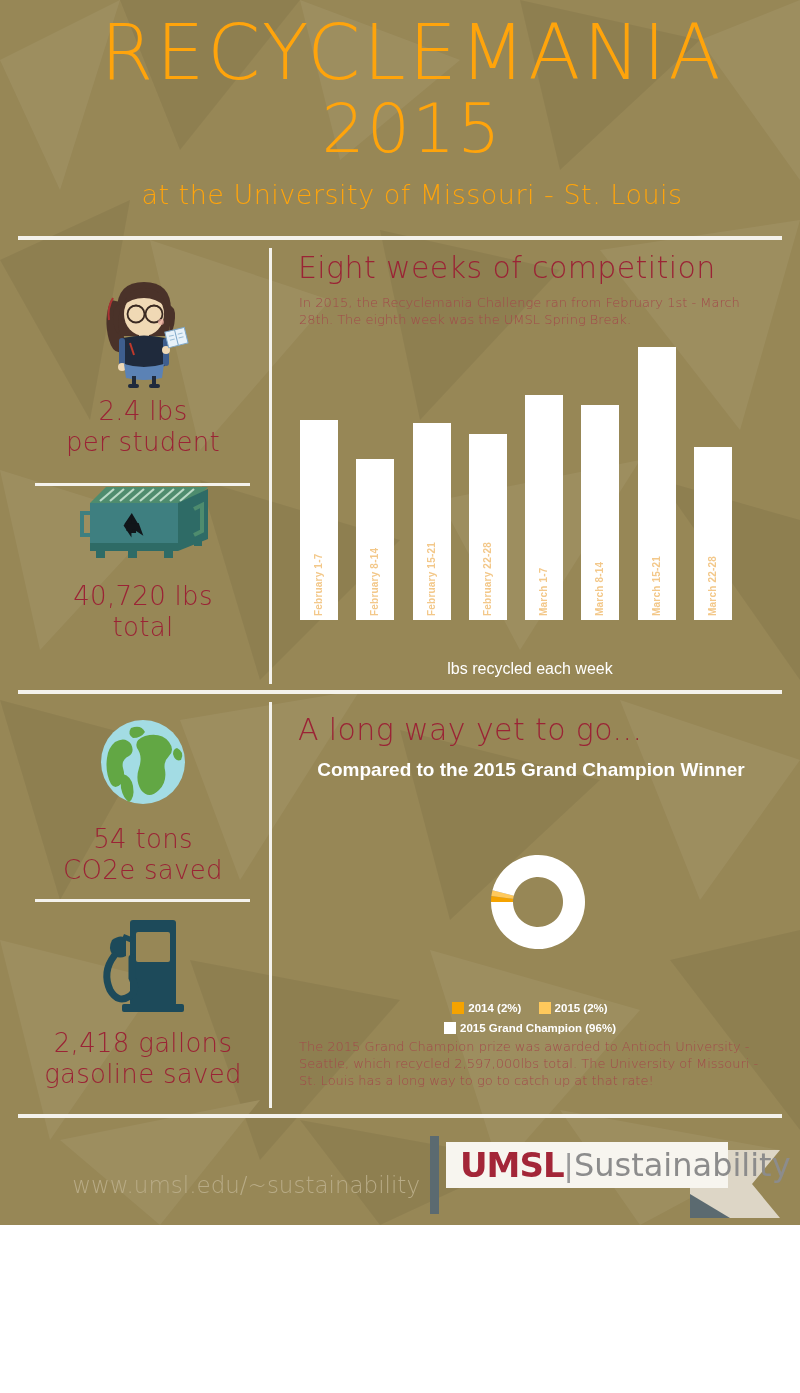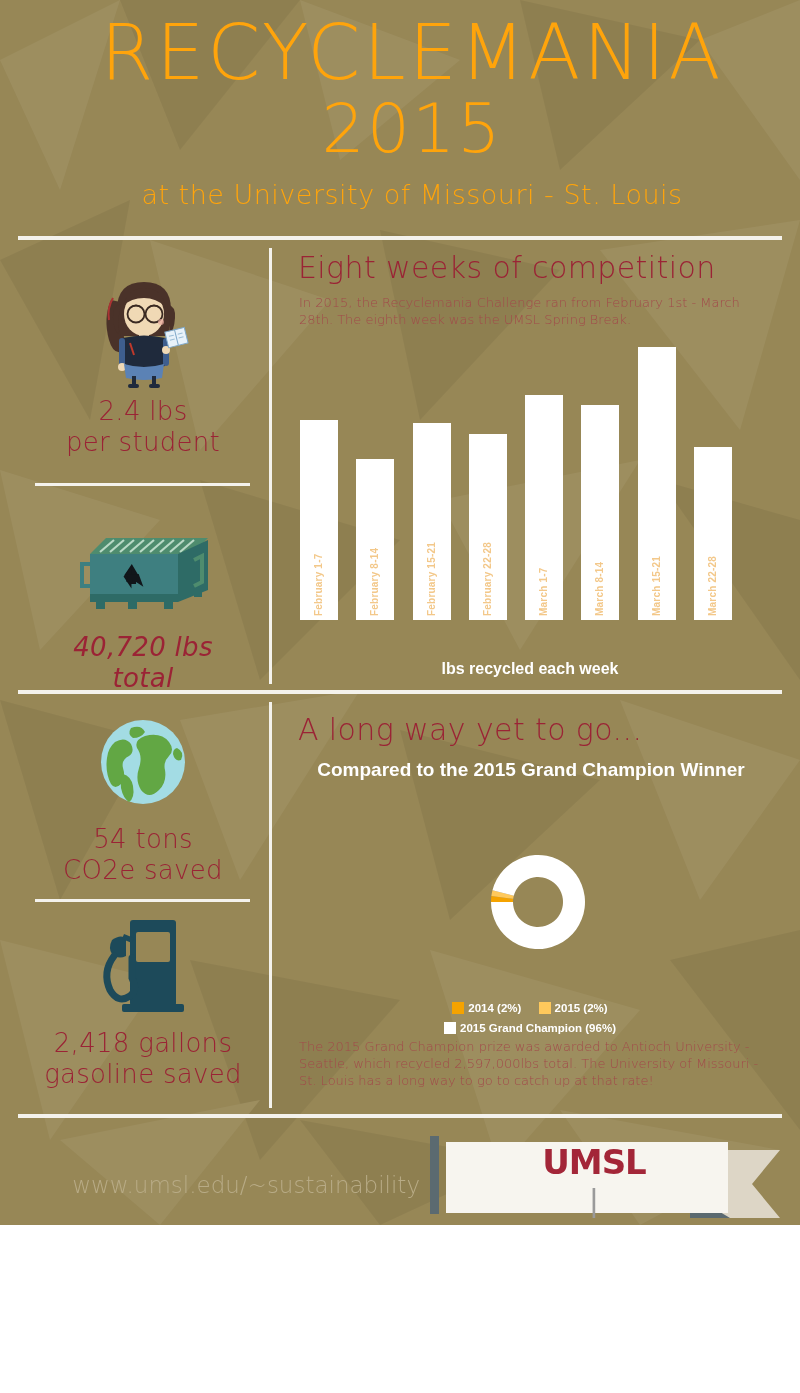--- a/index.html
+++ b/index.html
@@ -30,21 +30,21 @@
             font-size:26px;line-height:31px;letter-spacing:.3px;}
   .iconwrap{display:flex;align-items:center;justify-content:center;}
 
   
   .sechead{position:absolute;color:#9B2335;font-family:"DejaVu Sans",sans-serif;
            font-weight:300;font-size:30px;letter-spacing:.4px;}
   .secbody{position:absolute;color:#A24A4A;font-family:"DejaVu Sans",sans-serif;
            font-weight:300;font-size:13px;line-height:17px;}
   .whitebold{position:absolute;color:#ffffff;font-weight:bold;
              font-size:19px;line-height:24px;text-align:center;}
-  .axislabel{position:absolute;color:#ffffff;font-weight:bold;font-size:16px;
+  .axislabel{position:absolute;color:#ffffff;font-weight:normal;font-size:16px;
              text-align:center;width:100%;}
   .bar{position:absolute;background:#ffffff;width:38px;}
   .barlab{position:absolute;color:#F3C88A;font-size:10px;font-weight:600;
           white-space:nowrap;transform-origin:left bottom;
           transform:rotate(-90deg);letter-spacing:.2px;}
 
   
   .legrow{position:absolute;width:100%;text-align:center;font-size:11.5px;
           font-weight:bold;color:#ffffff;}
   .swatch{display:inline-block;width:12px;height:12px;vertical-align:-2px;margin-right:4px;}
@@ -160,21 +160,21 @@
         <rect x="45" y="116" width="11" height="4" rx="2" fill="#1F2A3C"></rect>
         <rect x="66" y="116" width="11" height="4" rx="2" fill="#1F2A3C"></rect>
       </svg>
     </div>
     <div class="stattext" style="margin-top:8px;">
       <span>2.4 lbs</span><br>
       <span>per student</span>
     </div>
   </div>
 
-  <div class="statblock" style="top:530px;font-style:italic;">
+  <div class="statblock" style="top:479px;">
     <div class="iconwrap">
       <svg width="150" height="90" viewBox="0 0 150 90">
 
         <polygon points="22,24 124,24 140,8 38,8" fill="#4E8C6E"></polygon>
         <g stroke="#B9D9C6" stroke-width="2.2">
           <line x1="42" y1="22" x2="56" y2="10"></line>
             <line x1="52" y1="22" x2="66" y2="10"></line>
           <line x1="62" y1="22" x2="76" y2="10"></line>
             <line x1="72" y1="22" x2="86" y2="10"></line>
           <line x1="82" y1="22" x2="96" y2="10"></line>
@@ -311,20 +311,20 @@
     <span>www.umsl.edu/~sustainability</span>
   </div>
 
   <div id="logo" style="left:430px;top:1134px;width:350px;height:84px;">
 
     <svg width="350" height="84" viewBox="0 0 350 84" style="position:absolute;left:0;top:0;">
       <polygon points="260,16 350,16 322,50 350,84 260,84" fill="#DDD6C6"></polygon>
       <polygon points="260,60 300,84 260,84" fill="#5B6A70"></polygon>
     </svg>
     <div class="logobar" style="left:0px;top:2px;width:9px;height:78px;"></div>
-    <div class="logobox" style="left:16px;top:8px;width:268px;height:71px;padding-left:14px;flex-direction:column;">
+    <div class="logobox" style="left:16px;top:8px;width:268px;height:46px;padding-left:14px;">
       <span class="logo-umsl">UMSL</span>
       <span class="logo-pipe">|</span>
       <span class="logo-sus">Sustainability</span>
     </div>
   </div>
 
 </div>
 
 </body></html>

